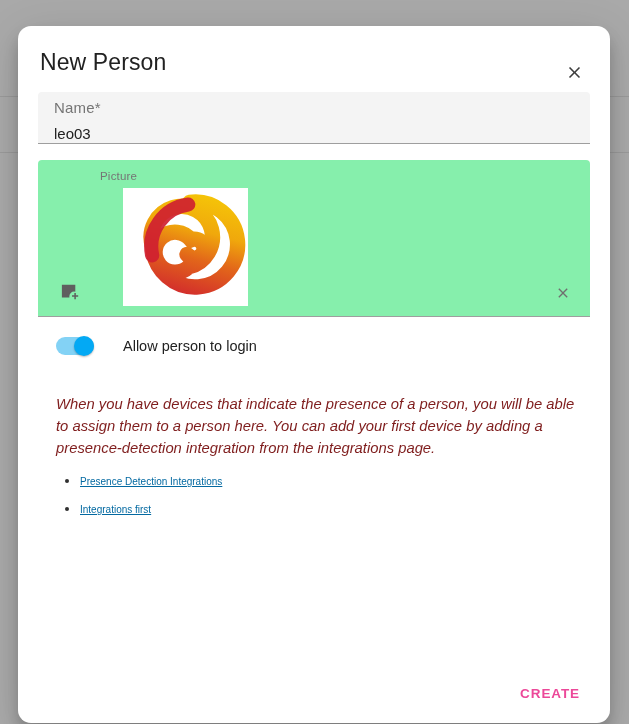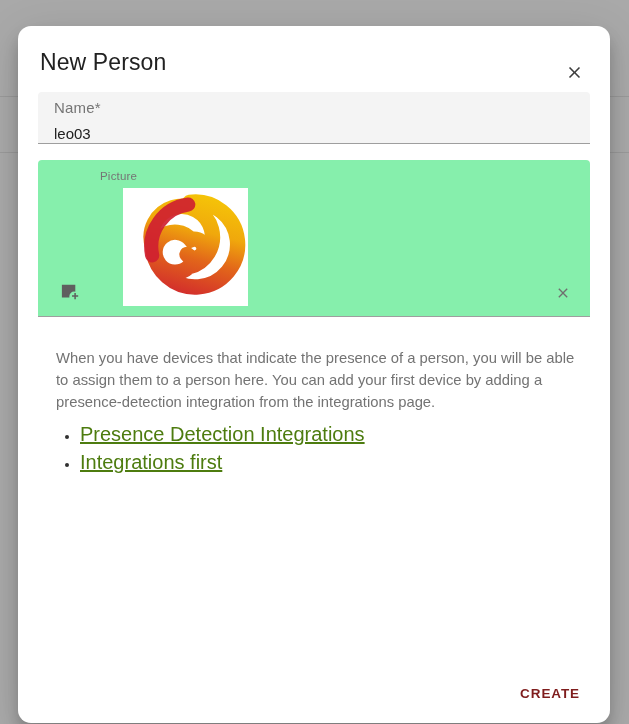--- a/index.html
+++ b/index.html
@@ -172,54 +172,55 @@
     font-size: 14.5px;
     color: #212121;
     margin-left: 29px;
     line-height: 20px;
   }
 
   
   .description {
     font-size: 14.8px;
     line-height: 22px;
-    color: #737373;
+    color: #7f1d1d;
     padding: 20px 2px 0 18px;
+    font-style: italic;
   }
   .link-list {
     margin: 10px 0 0 0;
     padding-left: 42px;
     list-style: disc;
   }
   .link-list li {
     margin-bottom: 4px;
     line-height: 22px;
   }
   .link-list li::marker { color: #303030; font-size: 13px; }
   .link-list a {
-    color: #4d7c0f;
+    color: #0369a1;
     text-decoration: underline;
-    font-size: 20px;
+    font-size: 10px;
     cursor: pointer;
   }
 
   
   .dialog-footer {
     position: absolute;
     left: 0; right: 0; bottom: 0;
     height: 60px;
     display: flex;
     align-items: center;
     justify-content: flex-end;
     padding-right: 22px;
   }
   .create-btn {
     background: transparent;
     border: none;
-    color: #7f1d1d;
+    color: #ec4899;
     font-family: "Liberation Sans", sans-serif;
     font-size: 13.5px;
     font-weight: bold;
     letter-spacing: 0.9px;
     padding: 9px 8px;
     cursor: pointer;
     border-radius: 4px;
   }
 </style>
 </head>
@@ -279,20 +280,27 @@
         </svg>
       </div>
 
       <div class="clear-picture">
         <svg width="16" height="16" viewBox="0 0 24 24" aria-hidden="true">
           <path fill="currentColor" d="M19 6.41 17.59 5 12 10.59 6.41 5 5 6.41 10.59 12 5 17.59 6.41 19 12 13.41 17.59 19 19 17.59 13.41 12z"></path>
         </svg>
       </div>
     </div>
 
+    <div class="toggle-row">
+      <div class="switch on">
+        <span class="track"></span>
+        <span class="thumb"></span>
+      </div>
+      <div class="toggle-label">Allow person to login</div>
+    </div>
 
 
 
     <div class="description">When you have devices that indicate the presence of a person, you will be able to assign them to a person here. You can add your first device by adding a presence-detection integration from the integrations page.</div>
 
     <ul class="link-list">
       <li>
         <a>Presence Detection Integrations</a>
       </li>
       <li>

